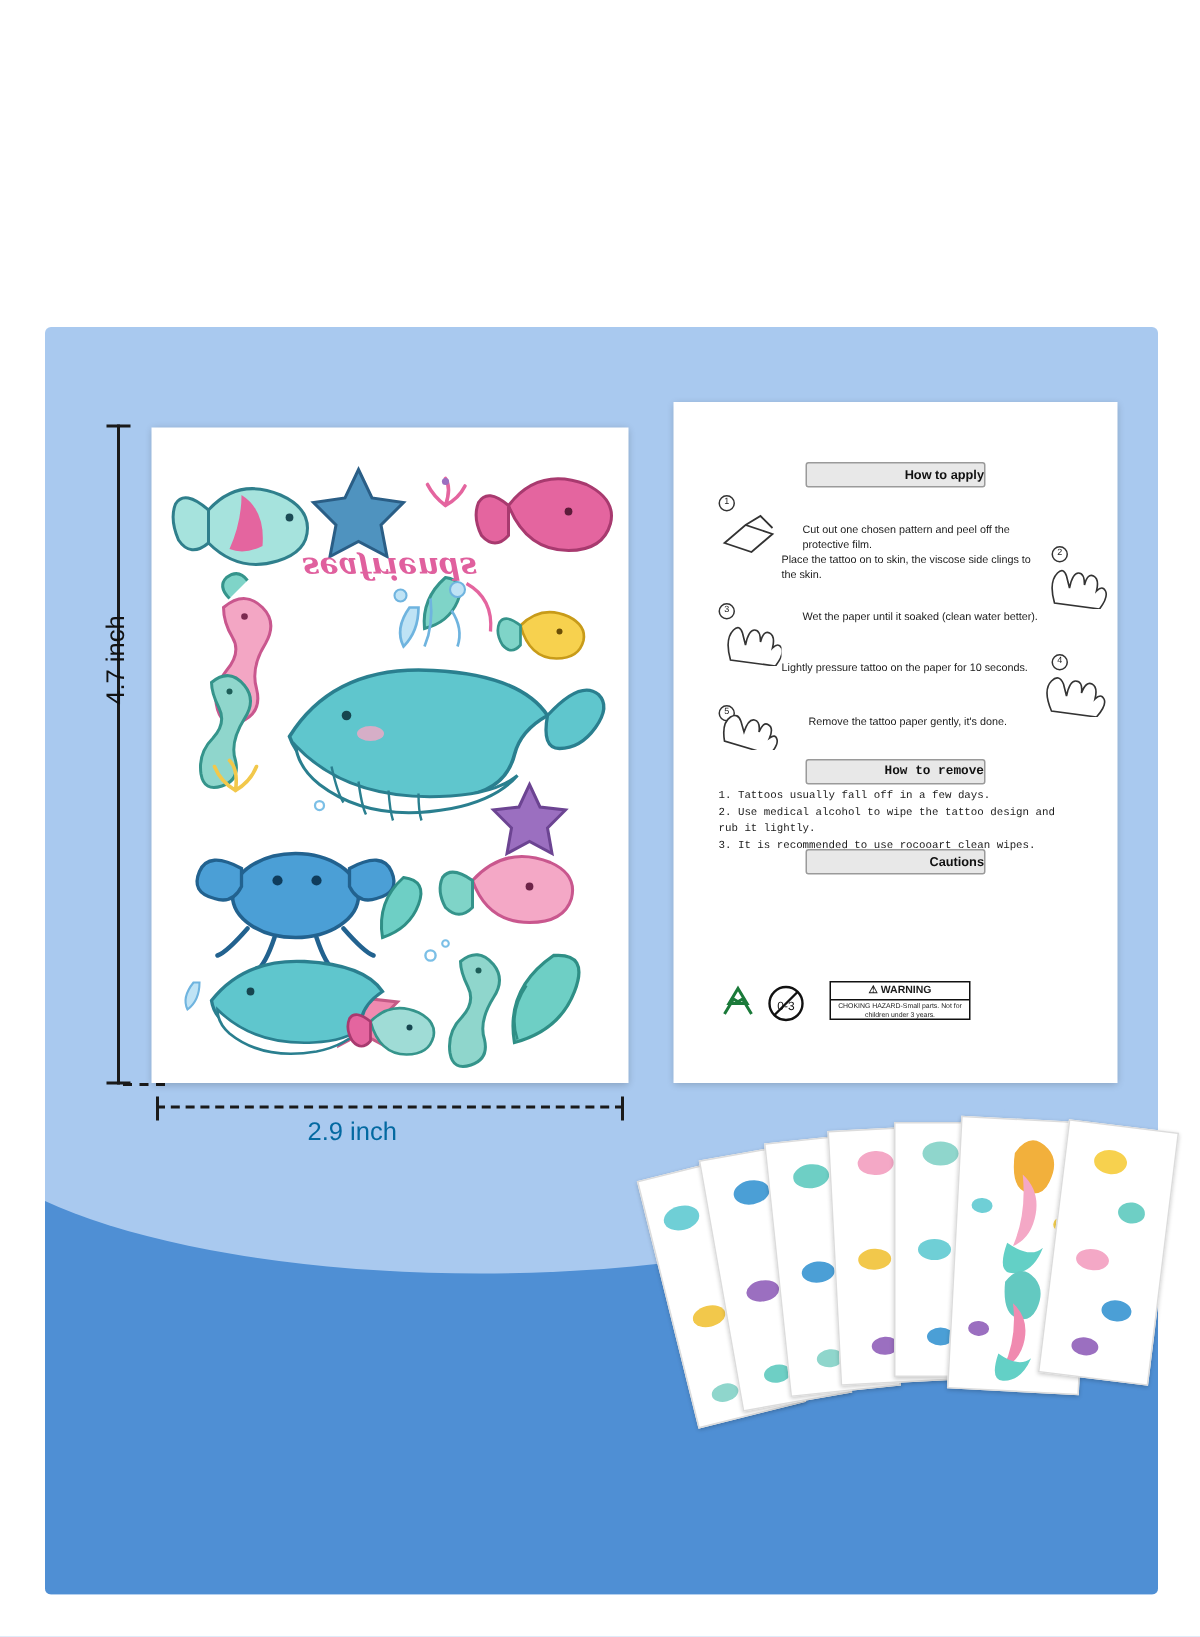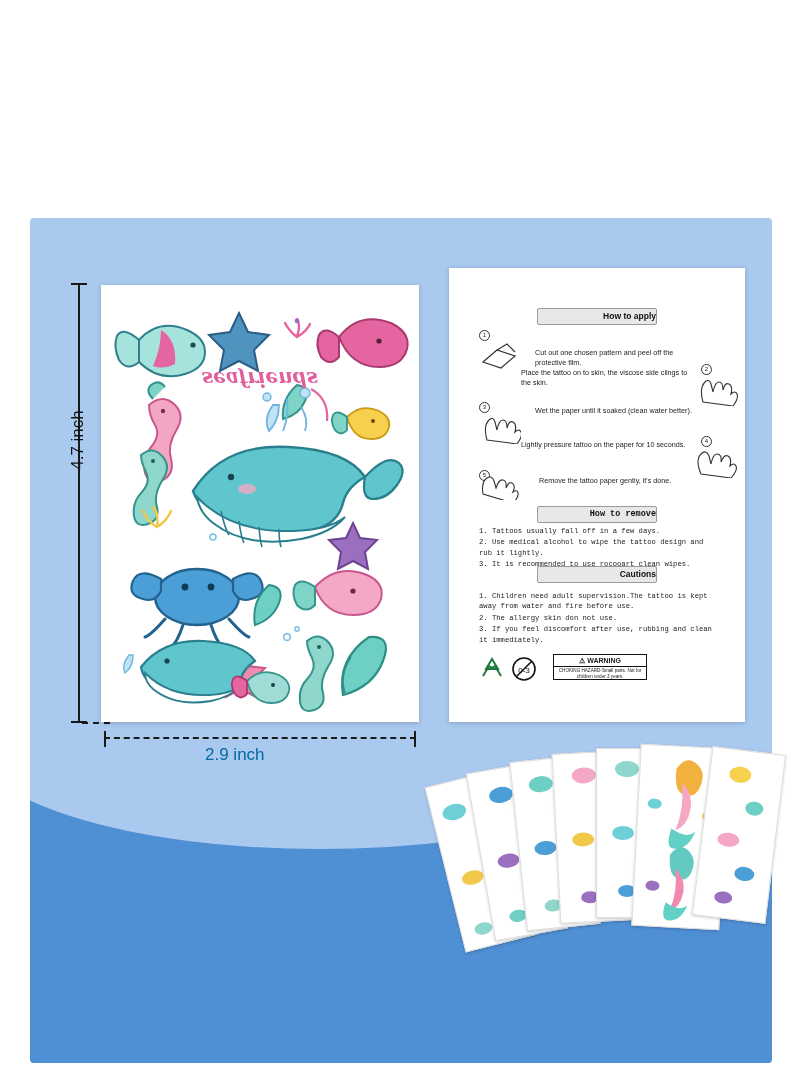--- a/index.html
+++ b/index.html
@@ -298,25 +298,20 @@
       <div class="ins-step" style="left:90px;top:208px;width:185px;">Remove the tattoo paper gently, it's done.</div>
 
       <div class="ins-head" style="top:238px;font-family:Liberation Mono, monospace;">How to remove</div>
       <div class="ins-list" style="left:30px;top:258px;width:230px;">
         <div>1. Tattoos usually fall off in a few days.</div>
         <div>2. Use medical alcohol to wipe the tattoo design and rub it lightly.</div>
         <div>3. It is recommended to use rocooart clean wipes.</div>
       </div>
 
       <div class="ins-head" style="top:298px;">Cautions</div>
-      <div class="ins-list" style="left:30px;top:323px;width:240px;">
-        <div>1. Children need adult supervision.The tattoo is kept away from water and fire before use.</div>
-        <div>2. The allergy skin don not use.</div>
-        <div>3. If you feel discomfort after use, rubbing and clean it immediately.</div>
-      </div>
 
       <svg style="position:absolute;left:30px;top:388px;" width="26" height="26">
         <path d="M13 3 l6 10 h-12z" fill="none" stroke="#1b7a3a" stroke-width="2"></path>
         <path d="M4 20 l6-10 l5 3" fill="none" stroke="#1b7a3a" stroke-width="2"></path>
         <path d="M22 20 l-6-10 l-5 3" fill="none" stroke="#1b7a3a" stroke-width="2"></path>
       </svg>
       <svg style="position:absolute;left:62px;top:388px;" width="26" height="26">
         <circle cx="13" cy="13" r="11" fill="none" stroke="#111" stroke-width="1.6"></circle>
         <line x1="5" y1="21" x2="21" y2="5" stroke="#111" stroke-width="1.6"></line>
         <text x="13" y="17" font-size="8" text-anchor="middle" fill="#111" font-family="Liberation Sans">0-3</text>

